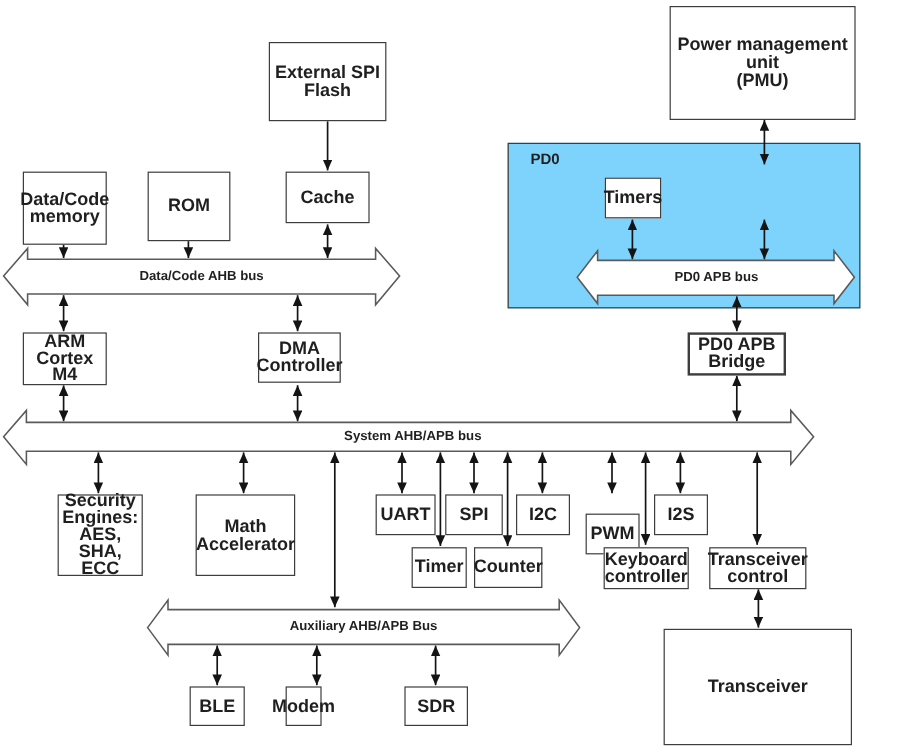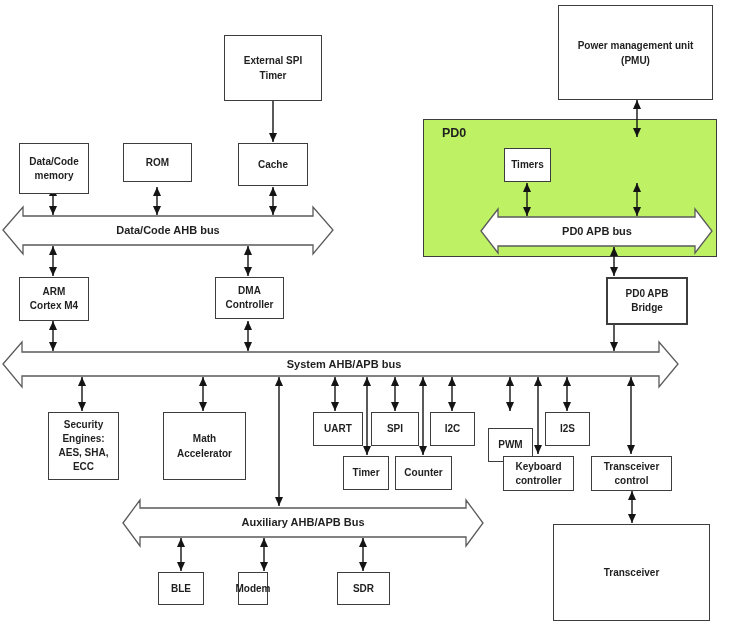--- a/index.html
+++ b/index.html
@@ -4,29 +4,29 @@
 <style>
   html,body{margin:0;padding:0;background:#ffffff;}
   .canvas{
     position:relative;width:750px;height:625px;background:#ffffff;overflow:hidden;
     font-family:"Liberation Sans", sans-serif;color:#1c1c1c;
   }
   .layer{position:absolute;left:0;top:0;}
   .node{
     position:absolute;box-sizing:border-box;background:#ffffff;
     border:1.5px solid #3d3d3d;display:flex;align-items:center;justify-content:center;
-    text-align:center;font-size:10px;font-weight:bold;line-height:14px;
+    text-align:center;font-size:15px;font-weight:bold;line-height:14px;
     white-space:pre-line;color:#1f1f1f;z-index:3;
   }
   .node.small-text{font-size:10.5px;line-height:13px;}
   .node.tall{line-height:15px;}
   .node.thick{border-width:2px;}
   .group-box{
     position:absolute;box-sizing:border-box;border:1.5px solid #3d3d3d;
-    background:#bef264;z-index:1;padding-left:41px;
+    background:#7dd3fc;z-index:1;padding-left:41px;
   }
   .group-label{
     position:absolute;left:18px;top:6px;font-size:12.5px;font-weight:bold;color:#1f1f1f;
   }
   .bus-label{
     position:absolute;transform:translate(-50%,-50%);font-size:11px;font-weight:bold;
     color:#1f1f1f;white-space:nowrap;z-index:3;
   }
   svg{z-index:2;}
   .bus{fill:#ffffff;stroke:#5a5a5a;stroke-width:1.3;stroke-linejoin:miter;}
@@ -84,33 +84,33 @@
     <line class="conn" x1="264" y1="538" x2="264" y2="571" marker-start="url(#ah)" marker-end="url(#ah)"></line>
     <line class="conn" x1="363" y1="538" x2="363" y2="571" marker-start="url(#ah)" marker-end="url(#ah)"></line>
   </svg>
 
   <div class="bus-label" style="left:168px;top:230px">Data/Code AHB bus</div>
   <div class="bus-label" style="left:597px;top:231px">PD0 APB bus</div>
   <div class="bus-label" style="left:344px;top:364px">System AHB/APB bus</div>
   <div class="bus-label" style="left:303px;top:522px">Auxiliary AHB/APB Bus</div>
 
   <div class="node tall" style="left:224px;top:35px;width:98px;height:66px">External SPI
-Timer</div>
+Flash</div>
   <div class="node tall" style="left:558px;top:5px;width:155px;height:95px">Power management unit
 (PMU)</div>
-  <div class="node" style="left:19px;top:143px;width:70px;height:51px">Data/Code
+  <div class="node" style="left:19px;top:143px;width:70px;height:61px">Data/Code
 memory</div>
-  <div class="node" style="left:123px;top:143px;width:69px;height:39px">ROM</div>
+  <div class="node" style="left:123px;top:143px;width:69px;height:58px">ROM</div>
   <div class="node" style="left:238px;top:143px;width:70px;height:43px">Cache</div>
   <div class="node" style="left:504px;top:148px;width:47px;height:34px">Timers</div>
   <div class="node" style="left:19px;top:277px;width:70px;height:44px">ARM
 Cortex M4</div>
   <div class="node" style="left:215px;top:277px;width:69px;height:42px">DMA
 Controller</div>
-  <div class="node thick" style="left:606px;top:277px;width:82px;height:48px">PD0 APB
+  <div class="node thick" style="left:573px;top:277px;width:82px;height:36px">PD0 APB
 Bridge</div>
   <div class="node" style="left:48px;top:412px;width:71px;height:68px">Security
 Engines:
 AES, SHA,
 ECC</div>
   <div class="node tall" style="left:163px;top:412px;width:83px;height:68px">Math
 Accelerator</div>
   <div class="node" style="left:313px;top:412px;width:50px;height:34px">UART</div>
   <div class="node" style="left:371px;top:412px;width:48px;height:34px">SPI</div>
   <div class="node" style="left:430px;top:412px;width:45px;height:34px">I2C</div>

